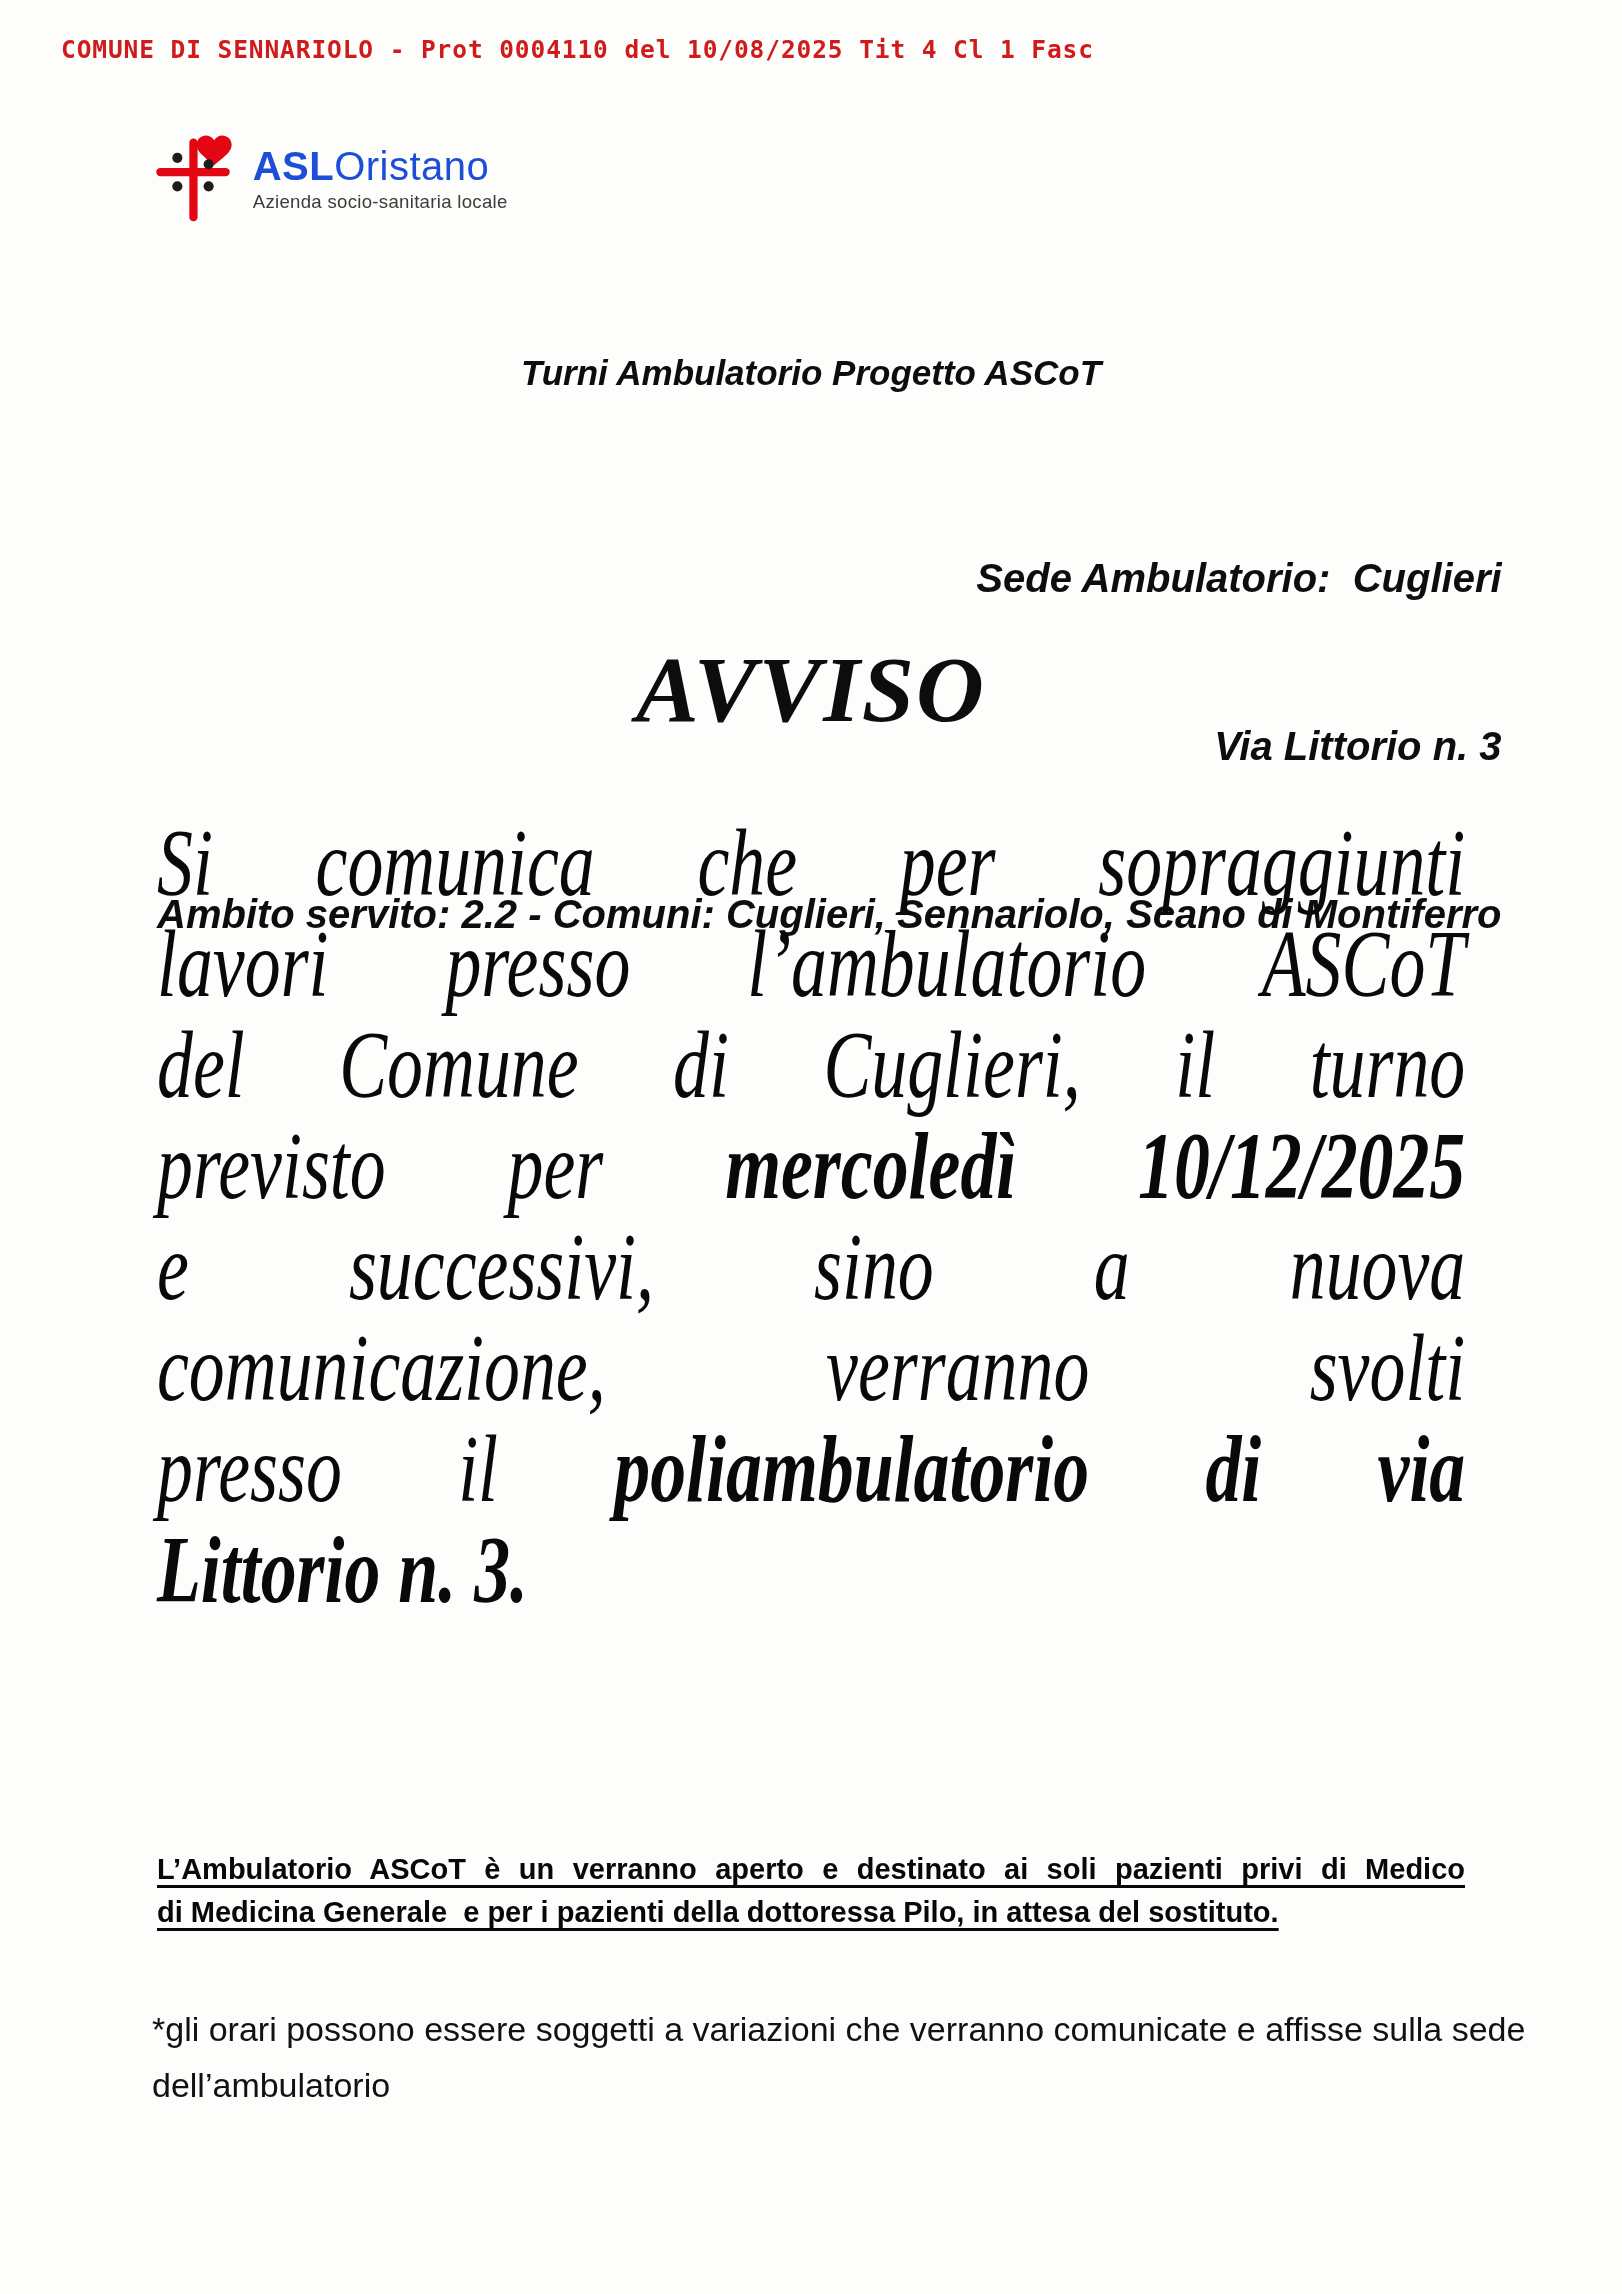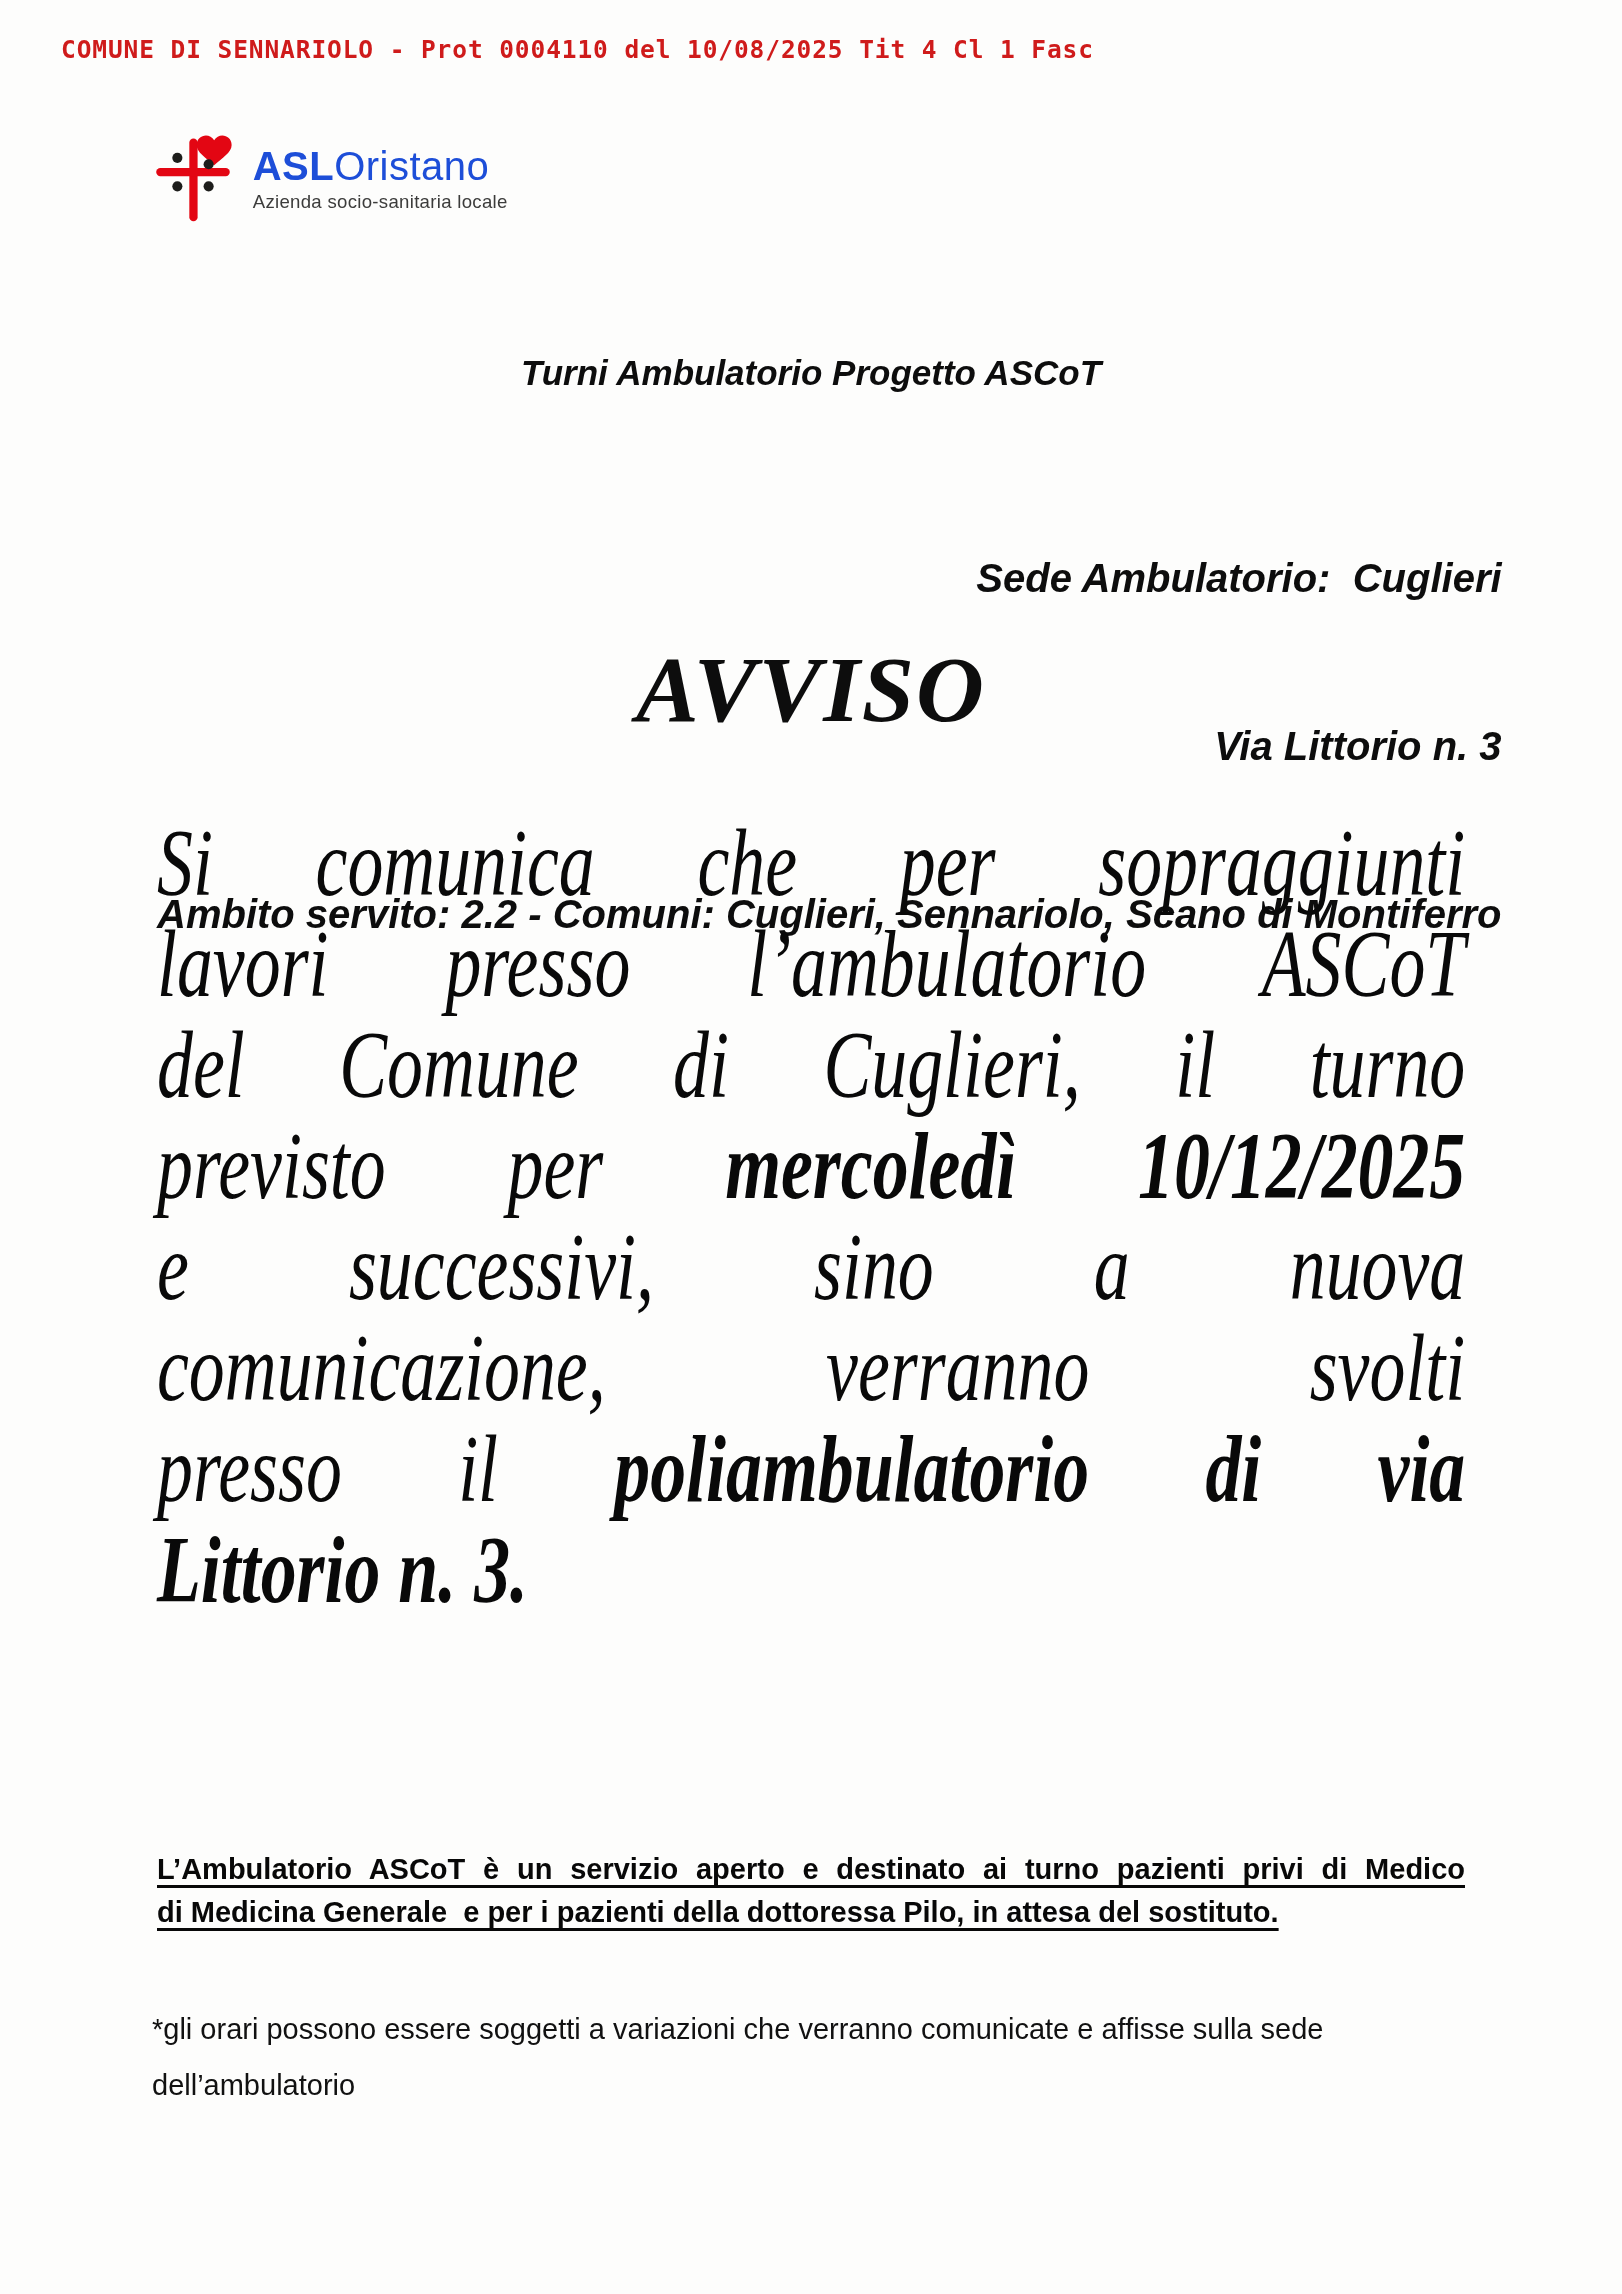--- a/index.html
+++ b/index.html
@@ -57,21 +57,21 @@
     font-weight:bold;font-size:29px;line-height:43px;color:#080808;
   }
   .legal .l{
     text-decoration:underline;text-decoration-thickness:2.9px;text-underline-offset:5.9px;
     white-space:pre-wrap;
   }
   .legal .l1{text-align:justify;text-align-last:justify;}
   .legal .l2{text-align:left;}
 
   
-  .footnote{position:absolute;left:152px;top:2001px;font-size:29px;line-height:56px;color:#111;}
+  .footnote{position:absolute;left:152px;top:2001px;font-size:34px;line-height:56px;color:#111;}
 </style>
 </head>
 <body>
 
 <div class="page">
 
   <div class="stamp">COMUNE DI SENNARIOLO - Prot 0004110 del 10/08/2025 Tit 4 Cl 1 Fasc</div>
 
   <div class="logo">
     <span class="logo-icon">
@@ -106,21 +106,21 @@
     <div class="bl"><span>lavori presso l’ambulatorio ASCoT</span><span class="bold"></span></div>
     <div class="bl"><span>del Comune di Cuglieri, il turno</span><span class="bold"></span></div>
     <div class="bl"><span>previsto per </span><span class="bold">mercoledì 10/12/2025</span></div>
     <div class="bl"><span>e successivi, sino a nuova</span><span class="bold"></span></div>
     <div class="bl"><span>comunicazione, verranno svolti</span><span class="bold"></span></div>
     <div class="bl"><span>presso il </span><span class="bold">poliambulatorio di via</span></div>
     <div class="bl last"><span></span><span class="bold">Littorio n. 3.</span></div>
   </div>
 
   <div class="legal">
-    <div class="l l1">L’Ambulatorio ASCoT è un servizio aperto e destinato ai turno pazienti privi di Medico</div>
+    <div class="l l1">L’Ambulatorio ASCoT è un verranno aperto e destinato ai soli pazienti privi di Medico</div>
     <div class="l l2">di Medicina Generale&nbsp; e per i pazienti della dottoressa Pilo, in attesa del sostituto.</div>
   </div>
 
   <div class="footnote">
     <div>*gli orari possono essere soggetti a variazioni che verranno comunicate e affisse sulla sede</div>
     <div>dell’ambulatorio</div>
   </div>
 
 </div>
 

